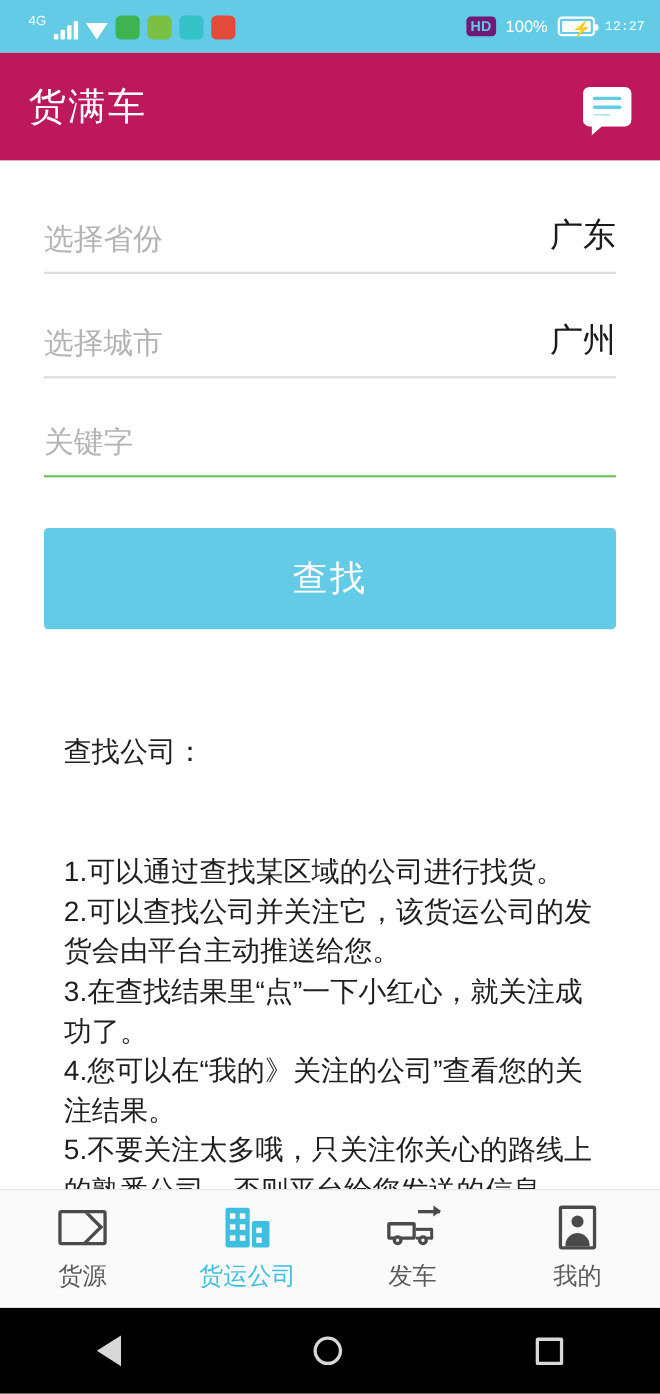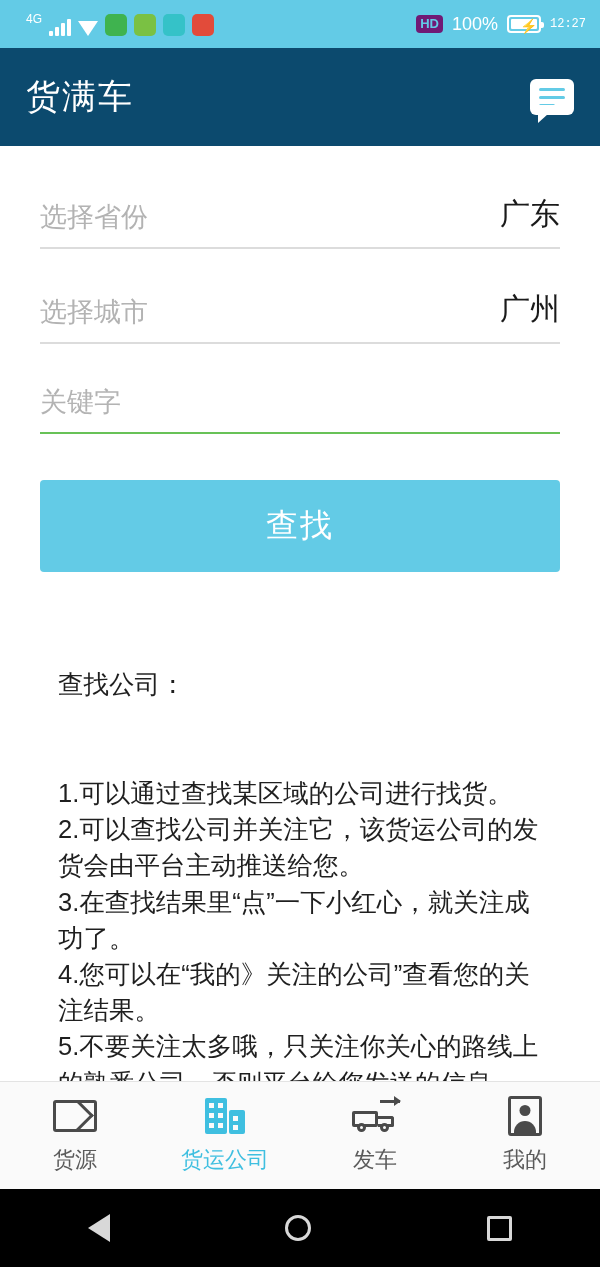--- a/index.html
+++ b/index.html
@@ -63,25 +63,25 @@
   .battery::after {
     content: ""; position: absolute; right: -5px; top: 5px;
     width: 3px; height: 6px; background: #ffffff; border-radius: 0 2px 2px 0;
   }
   .battery i { display: block; height: 100%; width: 100%; background: #ffffff; border-radius: 1px; }
   .battery .bolt {
     position: absolute; left: 11px; top: 0px;
     color: #63cbe6; font-size: 14px; line-height: 18px;
   }
   .clock { font-size: 12px; font-family: Liberation Mono, monospace; }
-  .pct { font-size: 18px; }
+  .pct { font-size: 15px; }
 
   
   .appbar {
-    height: 98px; background: #0c4a6e;
+    height: 98px; background: #be185d;
     display: flex; align-items: center;
     padding: 0 26px;
     flex: 0 0 auto;
   }
   .app-title {
     color: #ffffff; font-size: 34px; letter-spacing: 2px;
   }
   .msg-icon {
     margin-left: auto;
     width: 44px; height: 36px;

